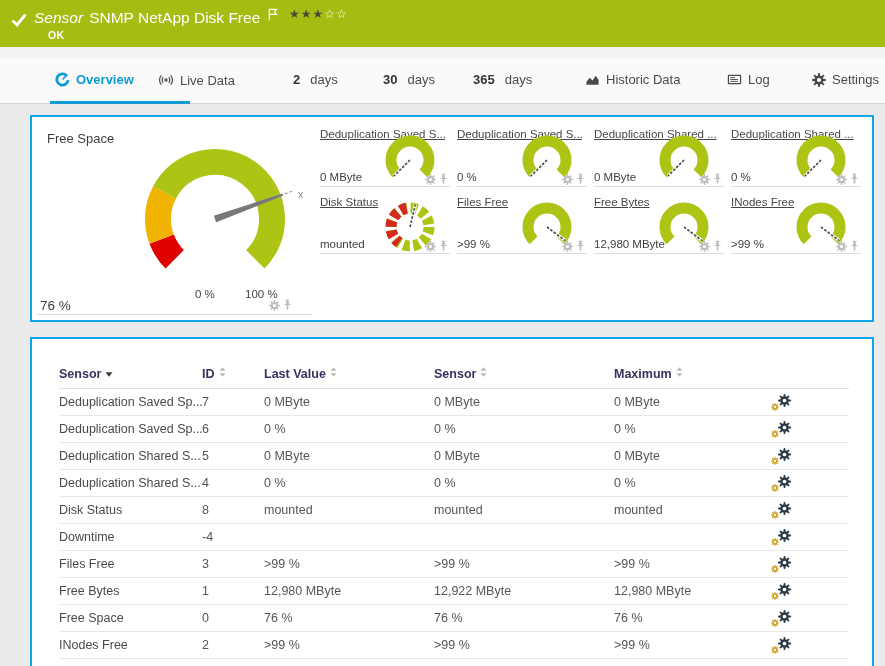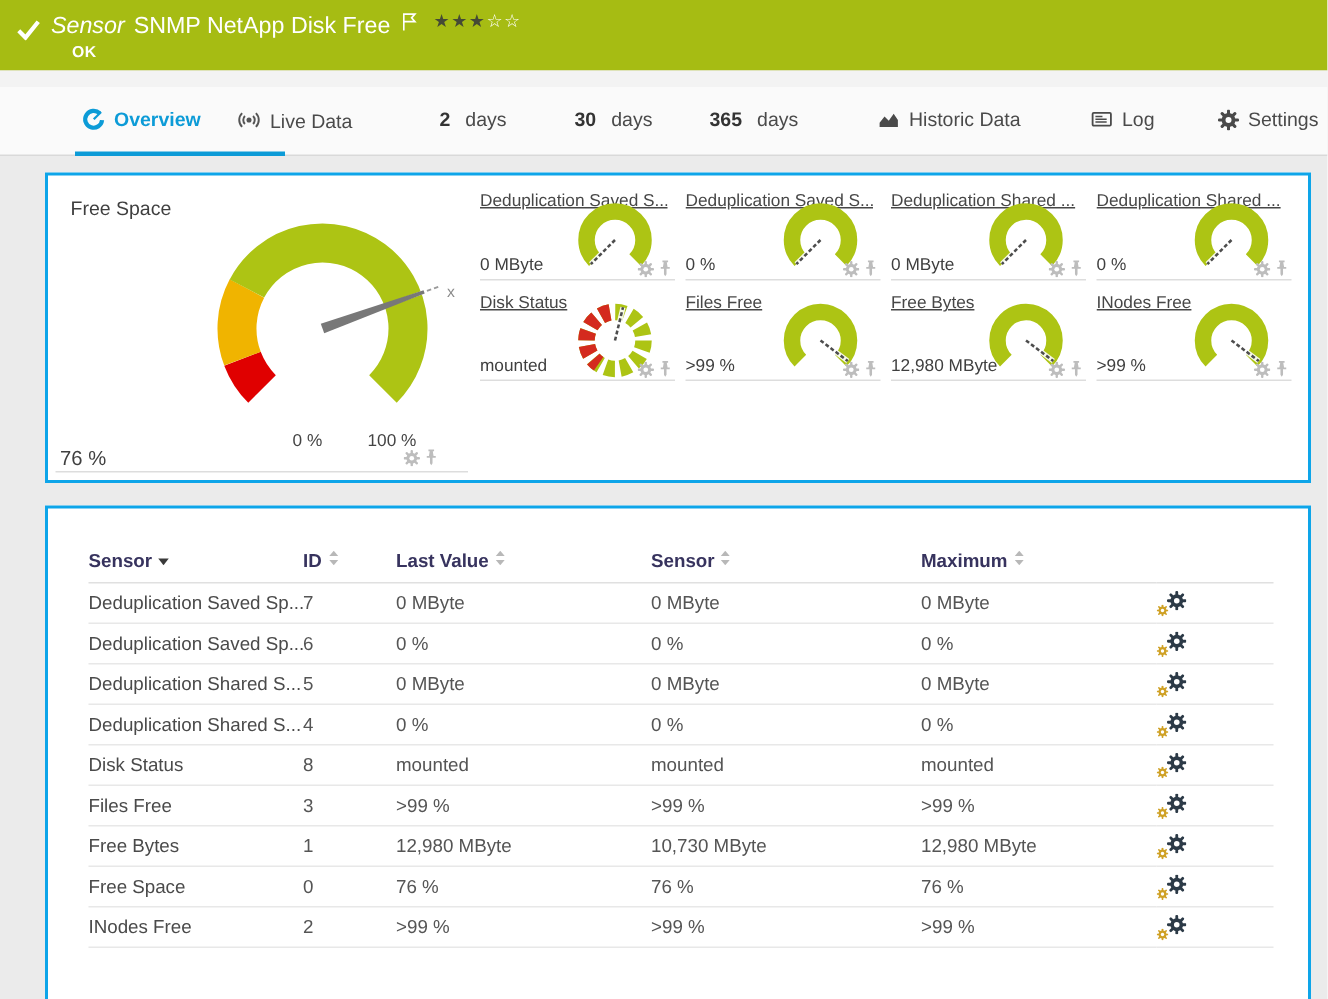--- a/index.html
+++ b/index.html
@@ -481,20 +481,37 @@
               <svg class="gear-big" width="13" height="13">
                 <use href="#sym-gear"></use>
               </svg>
               <svg class="gear-small" width="8" height="8">
                 <use href="#sym-gear"></use>
               </svg>
             </span>
           </td>
         </tr>
 
+        <tr>
+          <td class="chan">Downtime</td>
+          <td>-4</td>
+          <td class="c"></td>
+          <td class="c"></td>
+          <td class="c"></td>
+          <td class="c">
+            <span class="row-gears">
+              <svg class="gear-big" width="13" height="13">
+                <use href="#sym-gear"></use>
+              </svg>
+              <svg class="gear-small" width="8" height="8">
+                <use href="#sym-gear"></use>
+              </svg>
+            </span>
+          </td>
+        </tr>
 
         <tr>
           <td class="chan">Files Free</td>
           <td>3</td>
           <td class="c">&gt;99 %</td>
           <td class="c">&gt;99 %</td>
           <td class="c">&gt;99 %</td>
           <td class="c">
             <span class="row-gears">
               <svg class="gear-big" width="13" height="13">
@@ -504,21 +521,21 @@
                 <use href="#sym-gear"></use>
               </svg>
             </span>
           </td>
         </tr>
 
         <tr>
           <td class="chan">Free Bytes</td>
           <td>1</td>
           <td class="c">12,980 MByte</td>
-          <td class="c">10,730 MByte</td>
+          <td class="c">12,922 MByte</td>
           <td class="c">12,980 MByte</td>
           <td class="c">
             <span class="row-gears">
               <svg class="gear-big" width="13" height="13">
                 <use href="#sym-gear"></use>
               </svg>
               <svg class="gear-small" width="8" height="8">
                 <use href="#sym-gear"></use>
               </svg>
             </span>

